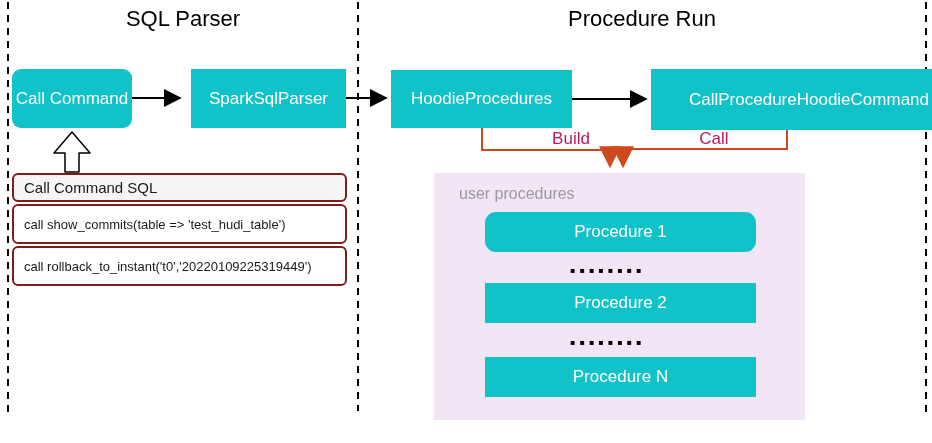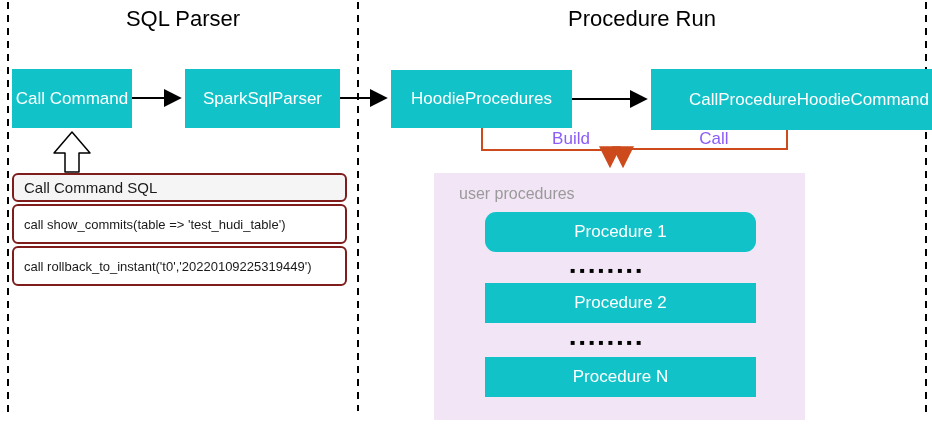--- a/index.html
+++ b/index.html
@@ -10,21 +10,21 @@
   #connector-layer{position:absolute;left:0;top:0;width:932px;height:443px;}
   .section-title{
     position:absolute;top:6px;font-size:22px;font-weight:500;text-align:center;color:#000;
   }
   .node{
     position:absolute;background:var(--teal);color:#fff;
     display:flex;align-items:center;justify-content:center;text-align:center;
     font-size:17px;line-height:1.25;
   }
   .edge-label{
-    position:absolute;font-size:17px;color:#8b5cf6;text-align:center;width:70px;
+    position:absolute;font-size:17px;color:#be185d;text-align:center;width:70px;
   }
   .dashed-line{stroke:#000;stroke-width:2;stroke-dasharray:7 6;fill:none;}
   .edge-black{stroke:#000;stroke-width:2;fill:none;}
   .edge-red{stroke:var(--red);stroke-width:2;fill:none;}
   .marker-black{fill:#000;}
   .marker-red{fill:var(--red);}
   .hollow-arrow{fill:#fff;stroke:#000;stroke-width:1.5;stroke-linejoin:round;}
 
   #sql-panel{position:absolute;left:12px;top:173px;width:335px;}
   .panel-cell{
@@ -76,22 +76,22 @@
 
     <polygon class="hollow-arrow" points="72,132 90,153 79,153 79,172 65,172 65,153 54,153"></polygon>
 
     <path class="edge-red" d="M482,128 L482,150 L610,150 L610,166" marker-end="url(#arrow-red)"></path>
     <path class="edge-red" d="M787,130 L787,149 L623,149 L623,166" marker-end="url(#arrow-red)"></path>
   </svg>
 
   <div class="section-title" style="left:8px;width:350px;">SQL Parser</div>
   <div class="section-title" style="left:358px;width:568px;">Procedure Run</div>
 
-  <div class="node" style="left:12px;top:69px;width:120px;height:59px;">Call Command</div>
-  <div class="node" style="left:185px;top:69px;width:155px;height:59px;">SparkSqlParser</div>
+  <div class="node" style="left:12px;top:69px;width:120px;height:59px;border-radius:9px;">Call Command</div>
+  <div class="node" style="left:191px;top:69px;width:155px;height:59px;">SparkSqlParser</div>
   <div class="node" style="left:391px;top:70px;width:181px;height:58px;">HoodieProcedures</div>
   <div class="node" style="left:651px;top:69px;width:316px;height:61px;">CallProcedureHoodieCommand</div>
 
   <div class="edge-label" style="left:536px;top:129px;">Build</div>
   <div class="edge-label" style="left:679px;top:129px;">Call</div>
 
   <div id="sql-panel">
     <div id="sql-panel-header" class="panel-cell">Call Command SQL</div>
     <div class="panel-cell sql-row">call show_commits(table =&gt; 'test_hudi_table')</div>
     <div class="panel-cell sql-row">call rollback_to_instant('t0','20220109225319449')</div>

